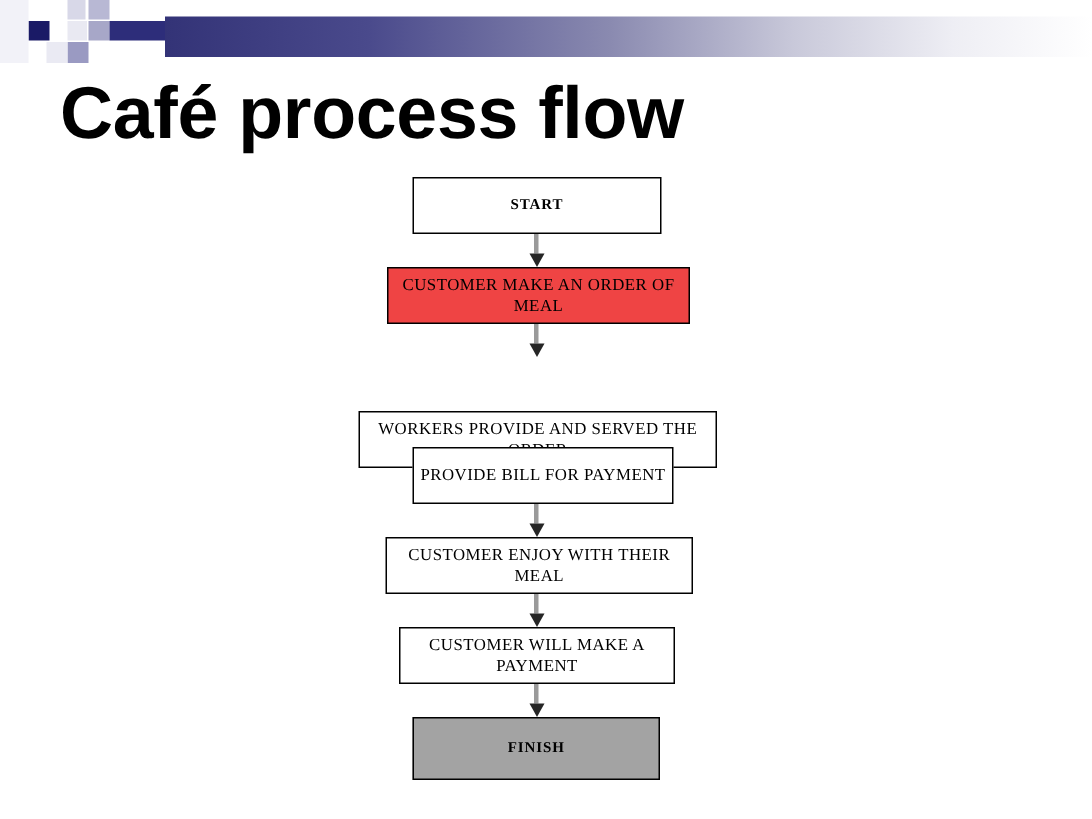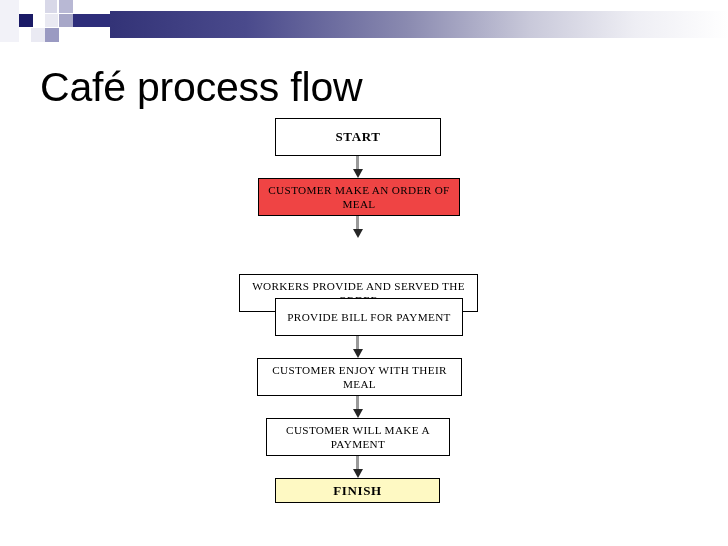--- a/index.html
+++ b/index.html
@@ -23,25 +23,25 @@
     width: 618px;
     height: 27px;
     background: linear-gradient(to right, #333377 0%, #4a4a8c 22%, #8a8ab0 48%, #c9c9da 68%, #eeeef4 85%, #ffffff 100%);
   }
   .deco-sq { position: absolute; }
 
   
   #page-title {
     position: absolute;
     left: 40px;
-    top: 62px;
-    font-size: 41px;
+    top: 51px;
+    font-size: 49px;
     line-height: 50px;
     color: #000000;
-    font-weight: normal;
+    font-weight: bold;
     letter-spacing: -0.2px;
     white-space: nowrap;
   }
 
   
   #flowchart {
     position: absolute;
     left: 0;
     top: 112px;
     width: 728px;
@@ -58,21 +58,21 @@
     text-align: center;
     font-family: "Liberation Serif", serif;
     font-size: 11.2px;
     line-height: 14px;
     color: #000000;
     letter-spacing: 0.35px;
     padding: 2px 4px;
   }
   .flow-node.terminal {
     font-weight: bold;
-    font-size: 13px;
+    font-size: 10px;
     letter-spacing: 0.6px;
   }
   .flow-node .node-label {
     display: block;
     width: 100%;
   }
   .flow-arrow {
     position: absolute;
     width: 3px;
     background: #9a9a9a;
@@ -117,25 +117,25 @@
     <div class="flow-arrow" style="left: 356px; top: 344px; height: 13px; background: rgb(154, 154, 154);"></div>
     <div class="flow-node terminal" style="left: 275px; top: 6px; width: 166px; height: 38px; border-color: rgb(0, 0, 0); background: rgb(255, 255, 255);">
       <span class="node-label">START</span>
     </div>
     <div class="flow-node" style="left: 258px; top: 66px; width: 202px; height: 38px; border-color: rgb(0, 0, 0); background: #ef4444;">
       <span class="node-label">CUSTOMER MAKE AN ORDER OF MEAL</span>
     </div>
     <div class="flow-node" style="left: 239px; top: 126px; width: 239px; height: 38px; border-color: rgb(0, 0, 0); background: rgb(255, 255, 255); margin-top: 36px;">
       <span class="node-label">WORKERS PROVIDE AND SERVED THE ORDER</span>
     </div>
-    <div class="flow-node" style="left: 275px; top: 186px; width: 188px; height: 38px; border-color: rgb(0, 0, 0); background: rgb(255, 255, 255);">
+    <div class="flow-node" style="left: 275px; top: 186px; width: 174px; height: 38px; border-color: rgb(0, 0, 0); background: rgb(255, 255, 255);">
       <span class="node-label">PROVIDE BILL FOR PAYMENT</span>
     </div>
     <div class="flow-node" style="left: 266px; top: 306px; width: 184px; height: 38px; border-color: rgb(0, 0, 0); background: rgb(255, 255, 255);">
       <span class="node-label">CUSTOMER WILL MAKE A PAYMENT</span>
     </div>
     <div class="flow-node" style="left: 257px; top: 246px; width: 205px; height: 38px; border-color: rgb(0, 0, 0); background: rgb(255, 255, 255);">
       <span class="node-label">CUSTOMER ENJOY WITH THEIR MEAL</span>
     </div>
-    <div class="flow-node terminal" style="left: 275px; top: 366px; width: 165px; height: 25px; border-color: rgb(0, 0, 0); background: #fef9c3;">
+    <div class="flow-node terminal" style="left: 275px; top: 366px; width: 165px; height: 42px; border-color: rgb(0, 0, 0); background: #a3a3a3;">
       <span class="node-label">FINISH</span>
     </div>
   </div>
 
 </body></html>

